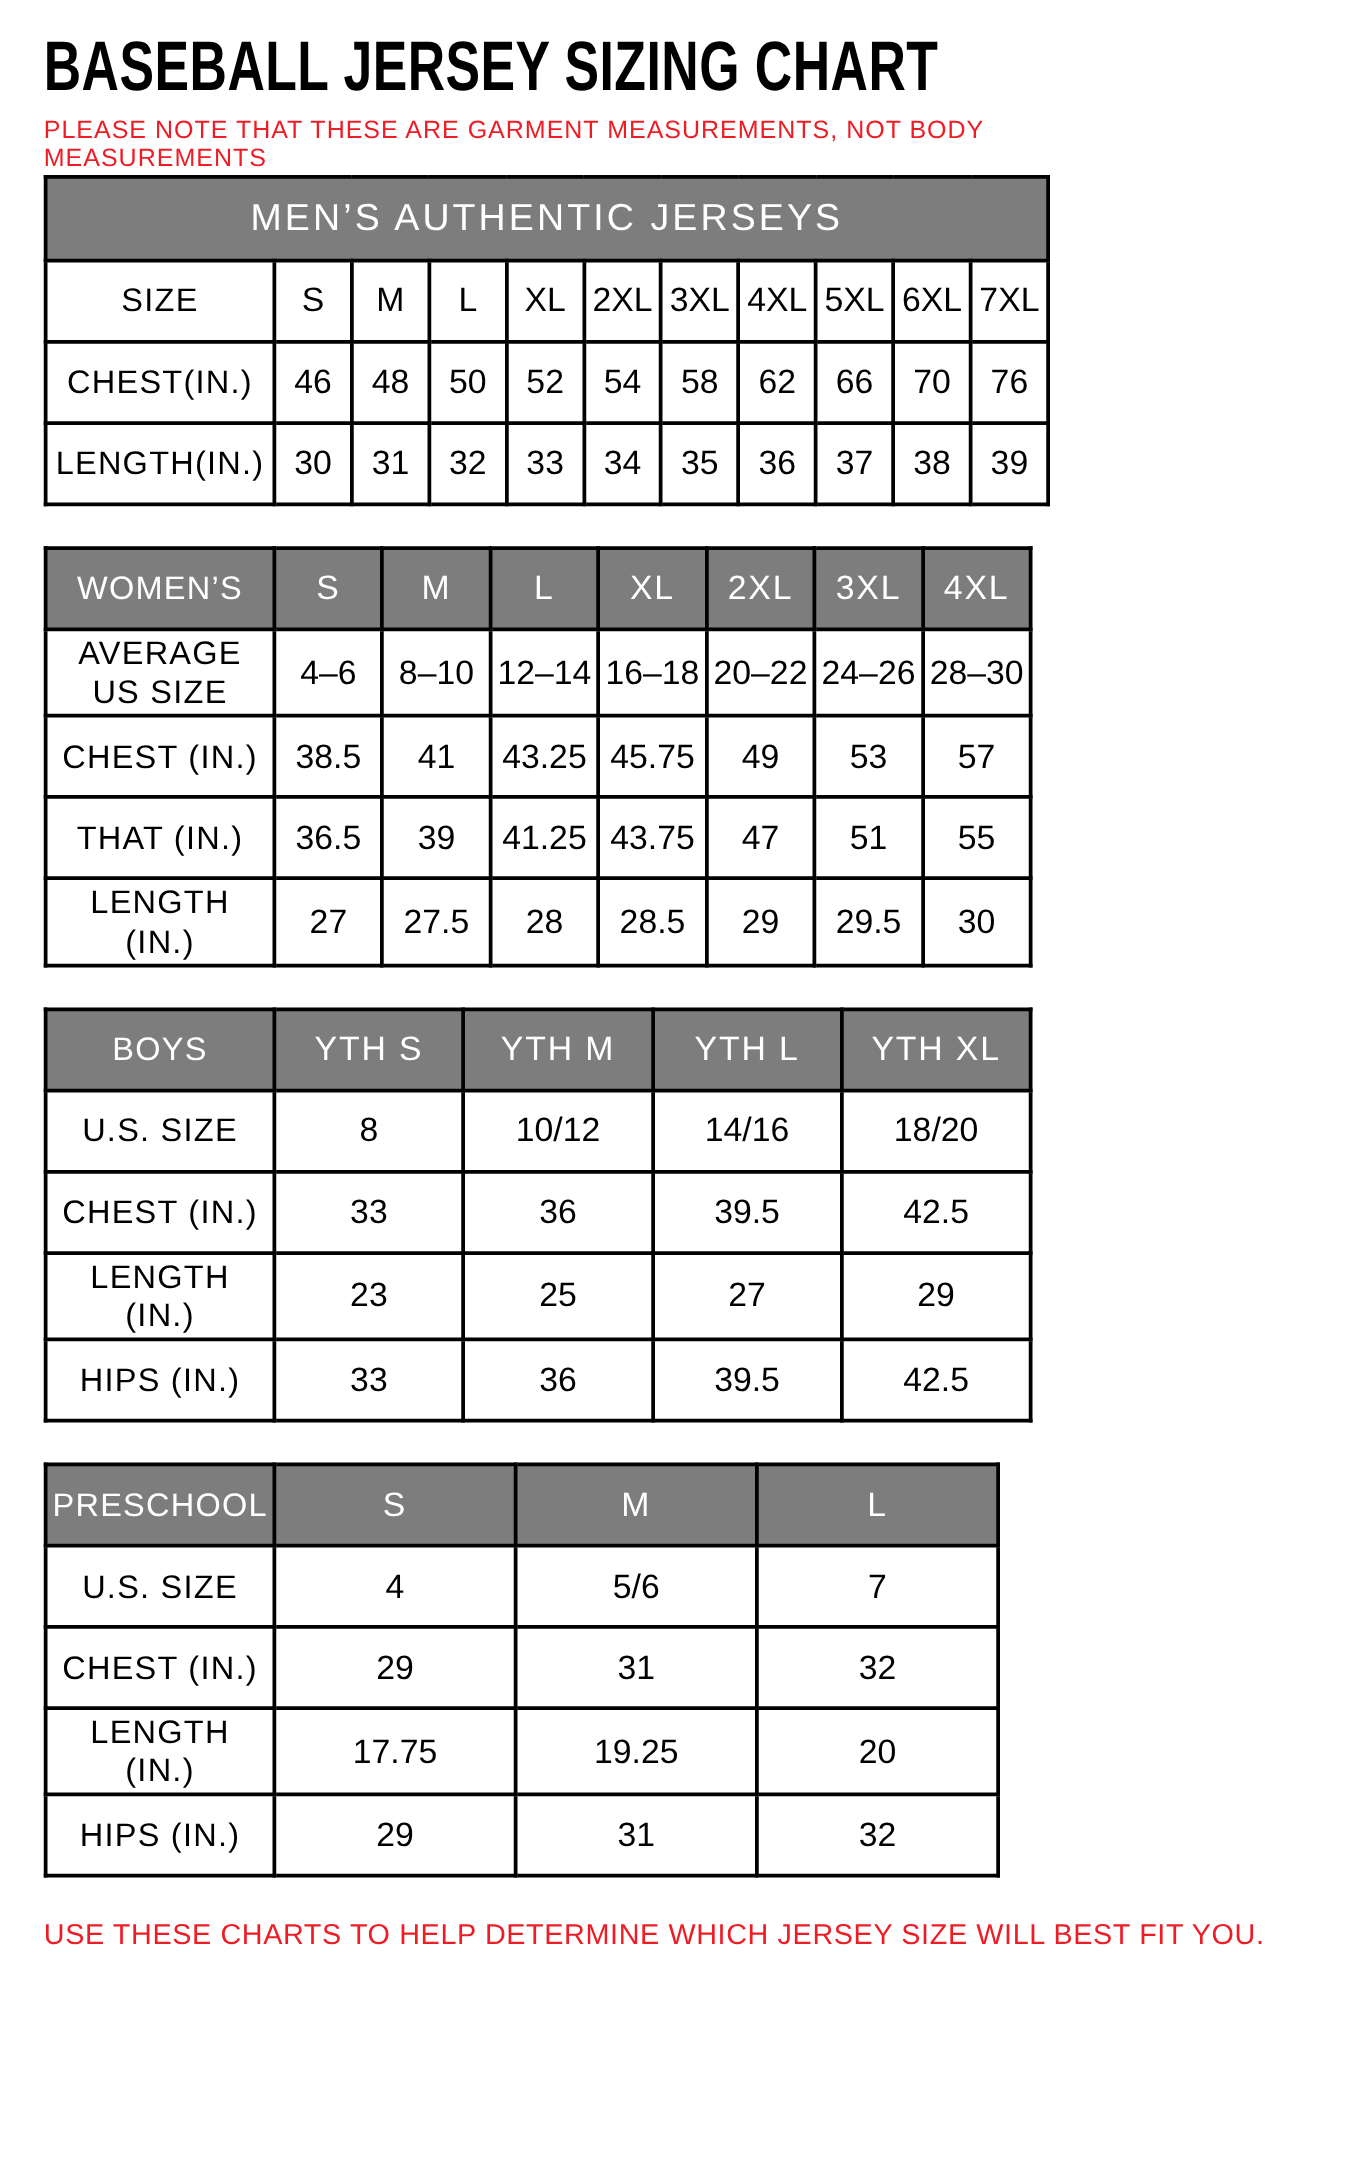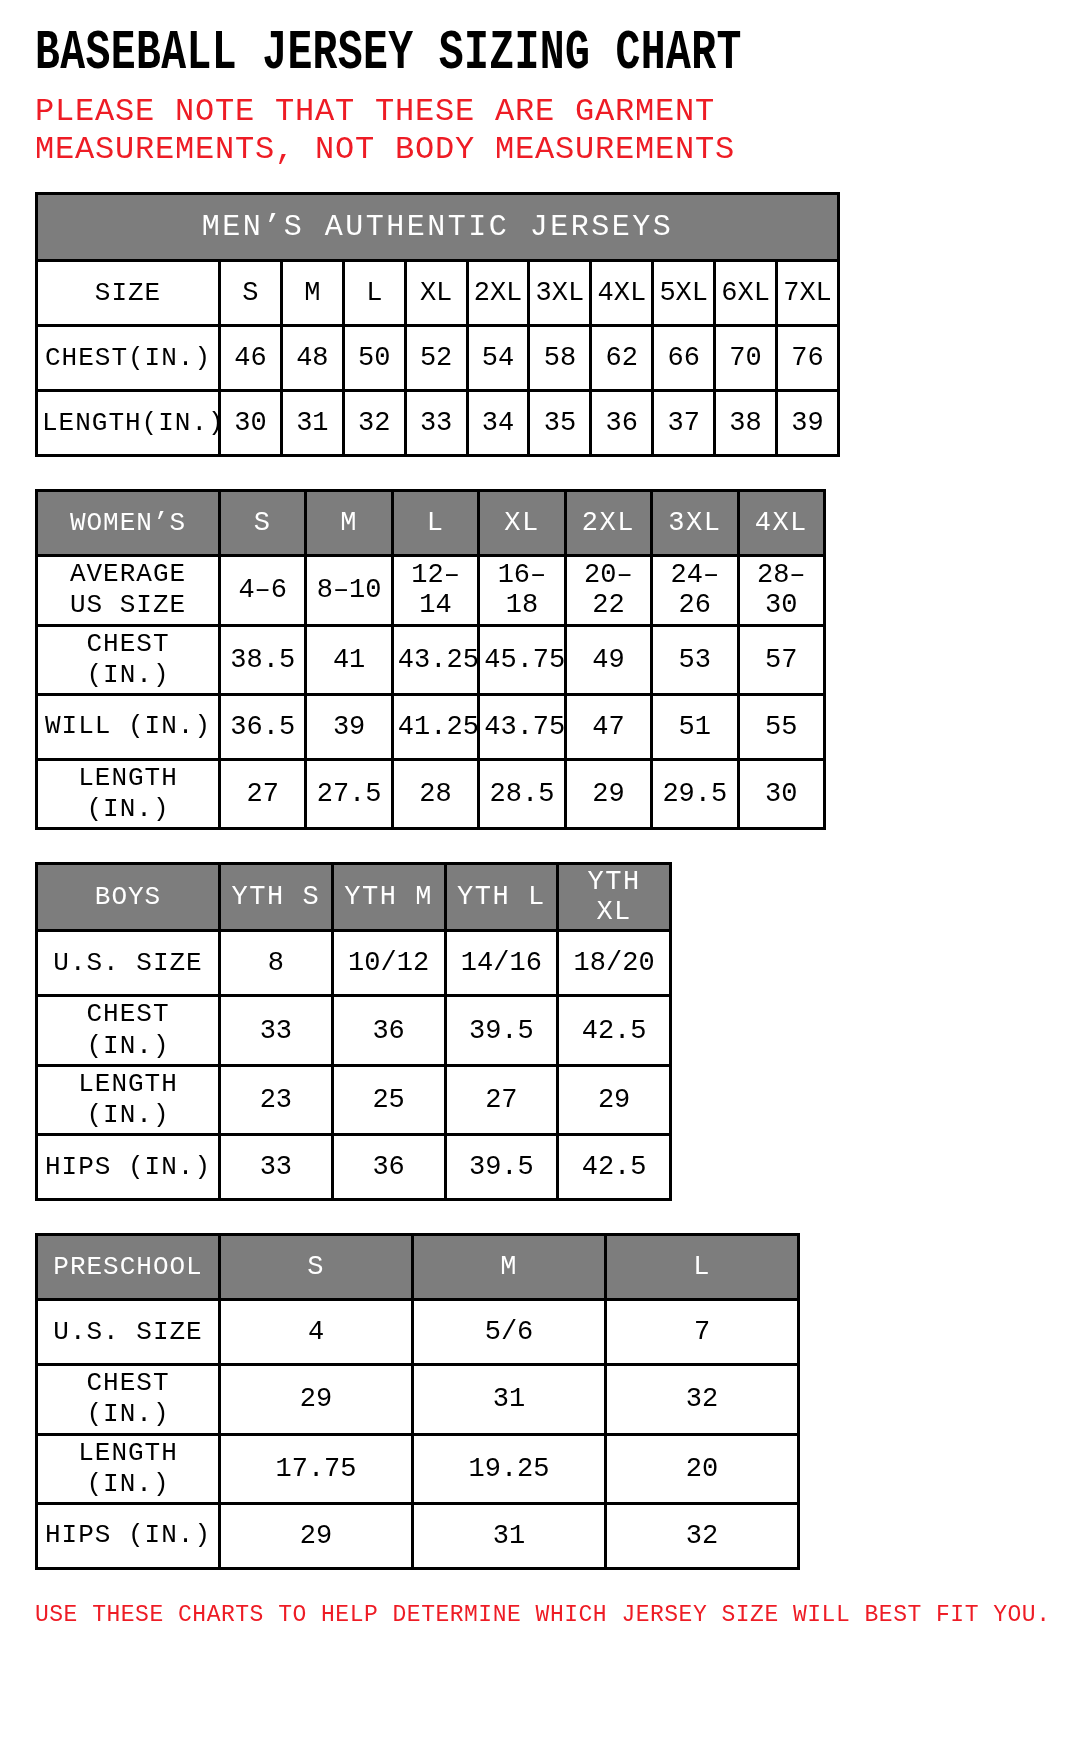--- a/index.html
+++ b/index.html
@@ -4,50 +4,49 @@
 <style>
   * { margin: 0; padding: 0; box-sizing: border-box; }
   html { --red: #ee1c25; --gray: #7d7d7d; --border: #000000; }
   body {
     width: 1077px;
     background: #ffffff;
     color: #000;
     font-family: "Liberation Sans", sans-serif;
     margin: 0 auto;
   }
-  .page { padding: 24px 35px 40px 35px; font-family: Liberation Mono, monospace; }
+  .page { padding: 24px 35px 40px 35px; }
 
   .title {
     font-size: 56px;
     font-weight: 700;
     line-height: 1.05;
     white-space: nowrap;
     transform: scaleX(0.74);
     transform-origin: left center;
     margin-bottom: 10px;
     letter-spacing: 0.5px;
   }
 
   .note {
     color: var(--red, #ee1c25);
-    font-size: 32px;
+    font-size: 20px;
     letter-spacing: 0.8px;
     line-height: 1.18;
     max-width: 900px;
-    margin-bottom: 24px;
   }
 
   table.size-table {
     border-collapse: collapse;
     table-layout: fixed;
     margin-bottom: 32px;
   }
   .t-mens      { width: 805px; }
   .t-womens    { width: 791px; }
-  .t-boys      { width: 637px; }
+  .t-boys      { width: 791px; }
   .t-preschool { width: 765px; }
 
   .size-table th, .size-table td {
     border: 3px solid var(--border, #000);
     text-align: center;
     vertical-align: middle;
     height: 65px;
     padding: 2px 4px;
     font-weight: 400;
   }
@@ -184,21 +183,21 @@
           <td class="label">CHEST (IN.)</td>
           <td>38.5</td>
           <td>41</td>
           <td>43.25</td>
           <td>45.75</td>
           <td>49</td>
           <td>53</td>
           <td>57</td>
         </tr>
         <tr>
-          <td class="label">WILL (IN.)</td>
+          <td class="label">THAT (IN.)</td>
           <td>36.5</td>
           <td>39</td>
           <td>41.25</td>
           <td>43.75</td>
           <td>47</td>
           <td>51</td>
           <td>55</td>
         </tr>
         <tr>
           <td class="label">LENGTH (IN.)</td>

